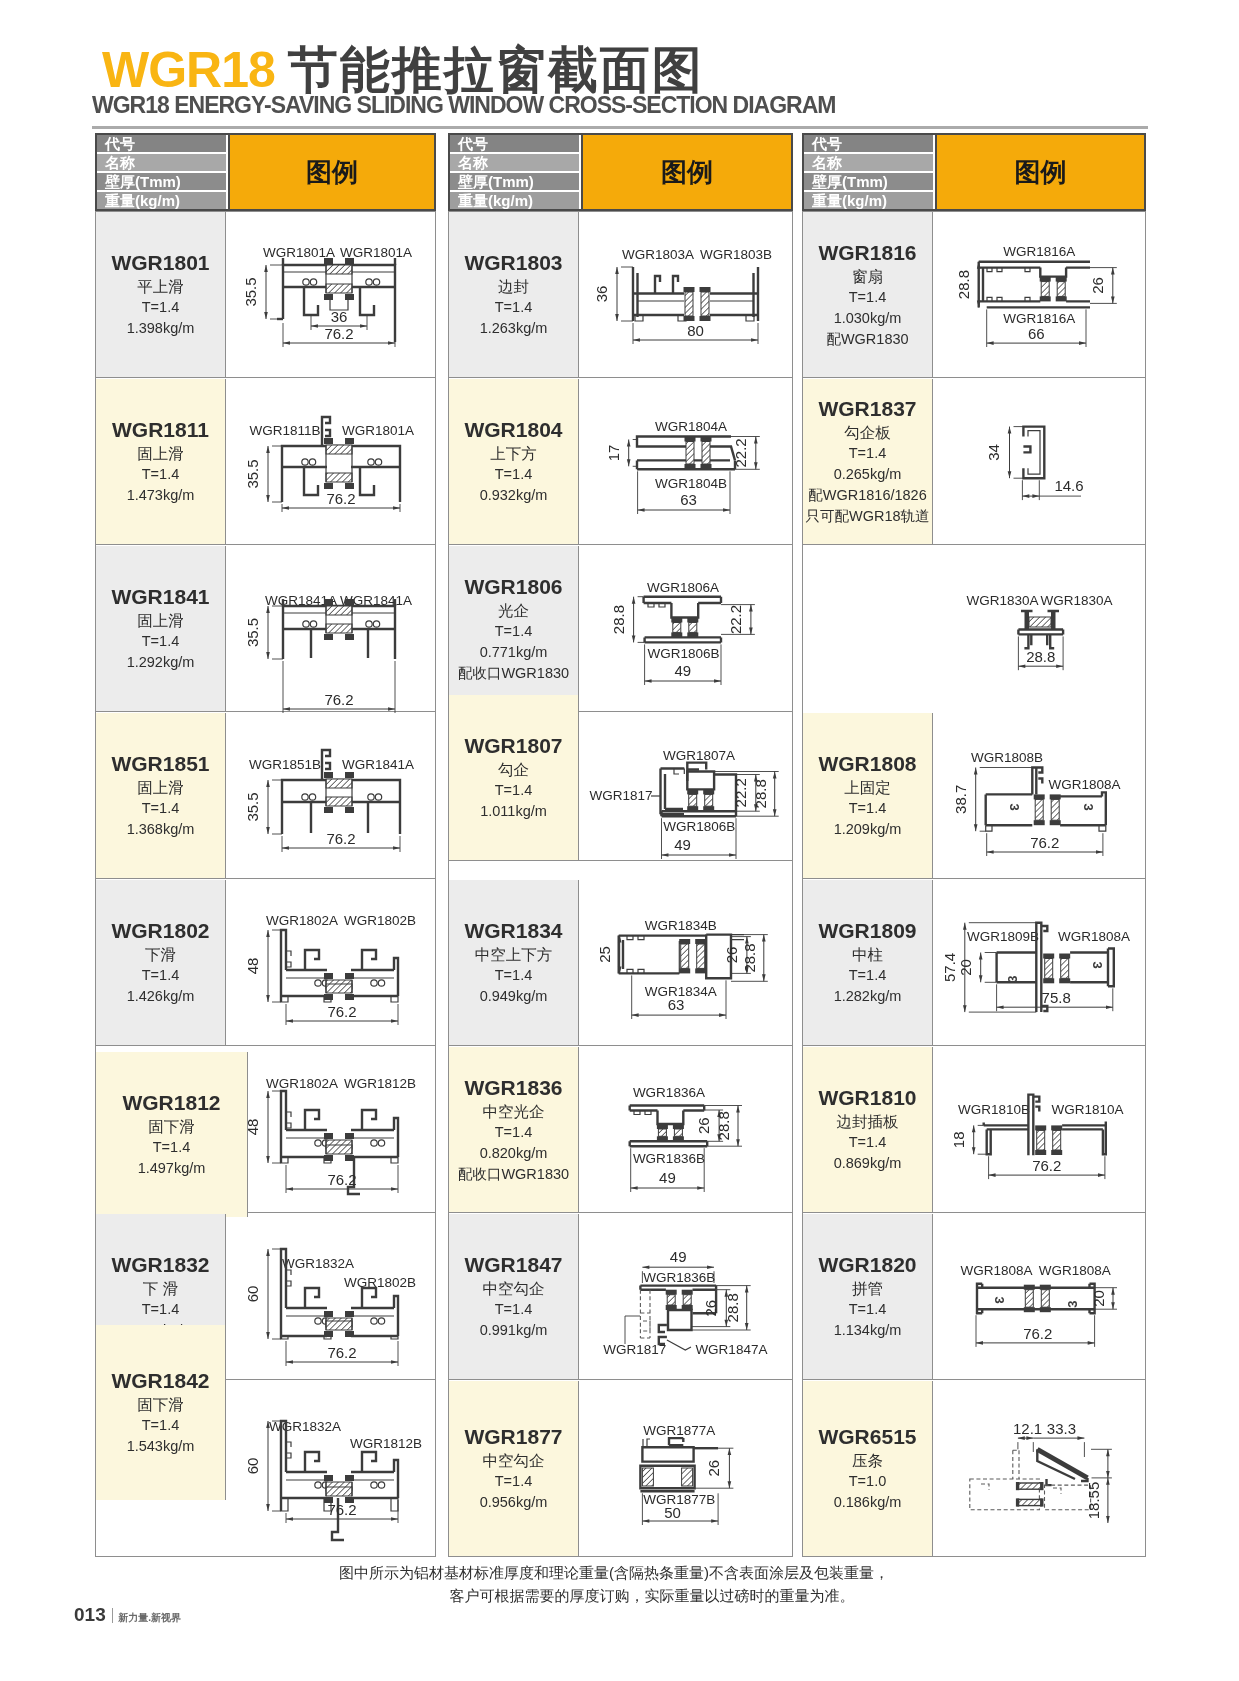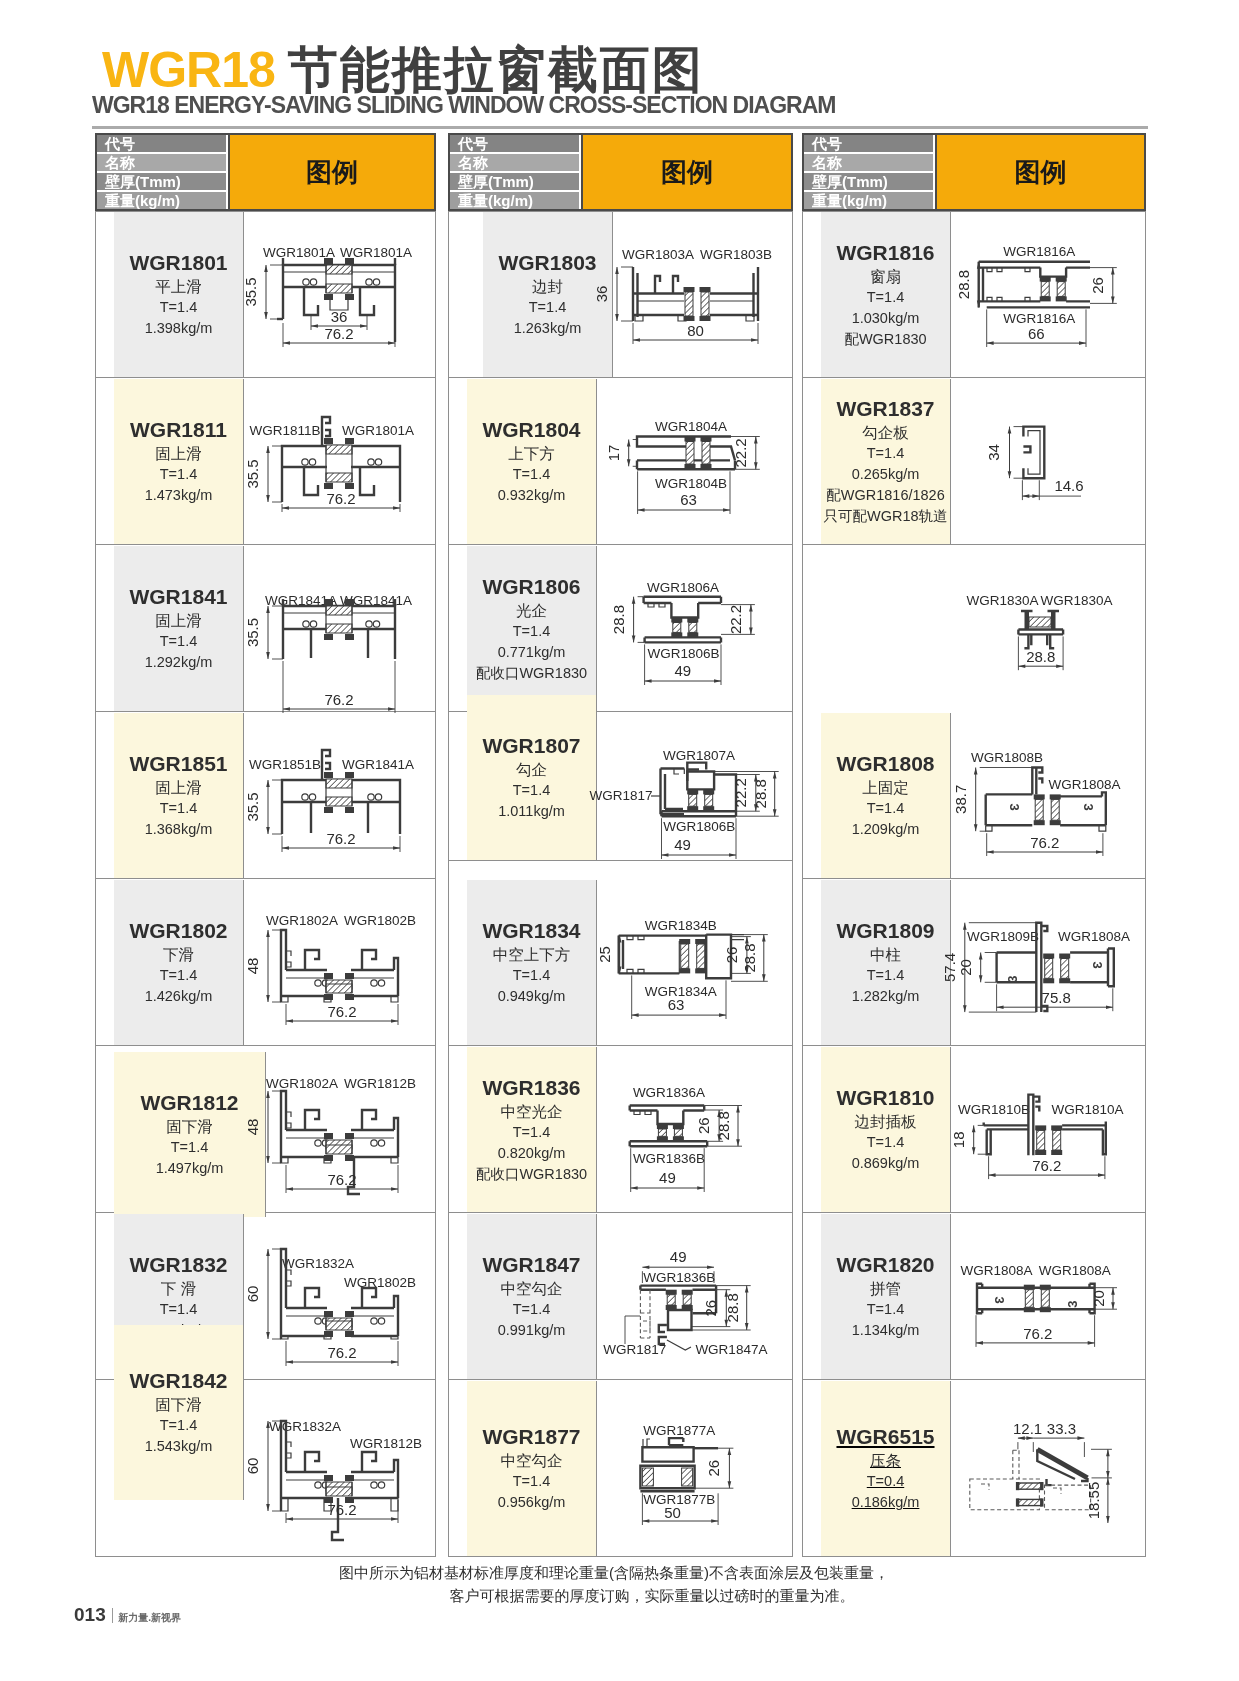--- a/index.html
+++ b/index.html
@@ -1,20 +1,20 @@
 <!DOCTYPE html>
 <html><head><meta charset="utf-8">
 <style>
 html,body{margin:0;padding:0;}
 body{width:1239px;height:1681px;position:relative;background:#fff;font-family:"Liberation Sans",sans-serif;overflow:hidden;}
 .abs{position:absolute;box-sizing:border-box;}
 .hrow{color:#fff;font-weight:bold;font-size:15px;line-height:17px;padding-left:8px;}
 .gcell{background:#ececec;}
 .ycell{background:#fcf7dd;}
-.lc{display:flex;flex-direction:column;justify-content:center;align-items:center;text-align:center;margin-left:18px;}
+.lc{display:flex;flex-direction:column;justify-content:center;align-items:center;text-align:center;}
 .code{font-weight:bold;font-size:21px;color:#2e2e2e;line-height:26px;}
 .nm{font-size:15.5px;color:#2e2e2e;line-height:21px;}
 .sub{font-size:14.5px;color:#2e2e2e;line-height:21px;}
 svg text{font-family:"Liberation Sans",sans-serif;}
 .p{stroke:#3c3c3c;stroke-width:2.4;fill:none;}
 .t{stroke:#3c3c3c;stroke-width:1.2;fill:none;}
 .d{stroke:#3c3c3c;stroke-width:1;}
 .e{stroke:#3c3c3c;stroke-width:0.9;}
 .dash{stroke:#5a5a5a;stroke-width:1.1;stroke-dasharray:4 2.6;}
 </style></head><body>
@@ -103,21 +103,21 @@
 <div class="abs" style="left:448px;top:133px;width:345px;height:78px;border:2px solid #4a4a4a;background:#fff;">
     <div class="abs hrow" style="left:0;top:0px;width:129px;height:17px;background:#848484;">代号</div>
     <div class="abs hrow" style="left:0;top:19px;width:129px;height:17px;background:#a8a8a8;">名称</div>
     <div class="abs hrow" style="left:0;top:38px;width:129px;height:17px;background:#8c8c8c;">壁厚(Tmm)</div>
     <div class="abs hrow" style="left:0;top:57px;width:129px;height:17px;background:#9e9e9e;">重量(kg/m)</div>
     <div class="abs" style="left:131px;top:0;width:210px;height:74px;border-left:2px solid #4a4a4a;background:#f5aa0a;display:flex;align-items:center;justify-content:center;font-size:26px;font-weight:bold;color:#1a1a1a;">图例</div>
   </div>
 
 <div class="abs" style="left:448px;top:211px;width:345px;height:1346px;border:1px solid #8e8e8e;">
     <div class="abs" style="left:0;top:0px;width:343px;height:166px;border-bottom:1px solid #8e8e8e;">
-      <div class="abs lc gcell" style="left:16px;top:0;width:130px;height:100%;border-right:1px solid #8e8e8e;">
+      <div class="abs lc gcell" style="left:0;top:0;width:130px;height:100%;border-right:1px solid #8e8e8e;">
         <div class="code">WGR1803</div>
         <div class="nm">边封</div>
         <div class="sub">T=1.4</div>
         <div class="sub">1.263kg/m</div>
       </div>
     </div>
     <div class="abs" style="left:0;top:167px;width:343px;height:166px;border-bottom:1px solid #8e8e8e;">
       <div class="abs lc ycell" style="left:0;top:0;width:130px;height:100%;border-right:1px solid #8e8e8e;">
         <div class="code">WGR1804</div>
         <div class="nm">上下方</div>
@@ -231,24 +231,24 @@
     </div>
     <div class="abs" style="left:0;top:1002px;width:342px;height:166px;border-bottom:1px solid #8e8e8e;">
       <div class="abs lc gcell" style="left:0;top:0;width:130px;height:100%;border-right:1px solid #8e8e8e;">
         <div class="code">WGR1820</div>
         <div class="nm">拼管</div>
         <div class="sub">T=1.4</div>
         <div class="sub">1.134kg/m</div>
       </div>
     </div>
     <div class="abs" style="left:0;top:1169px;width:342px;height:175px;">
-      <div class="abs lc ycell" style="left:0;top:0;width:130px;height:100%;border-right:1px solid #8e8e8e;text-decoration:underline;">
+      <div class="abs lc ycell" style="left:0;top:0;width:130px;height:100%;border-right:1px solid #8e8e8e;">
         <div class="code">WGR6515</div>
         <div class="nm">压条</div>
-        <div class="sub">T=0.4</div>
+        <div class="sub">T=1.0</div>
         <div class="sub">0.186kg/m</div>
       </div>
     </div>
   </div>
 
 <svg class="abs" style="left:0;top:0;" width="1239" height="1681" viewBox="0 0 1239 1681">
 <defs>
 <pattern id="h" width="4.2" height="4.2" patternUnits="userSpaceOnUse" patternTransform="rotate(45)">
         <rect width="4.2" height="4.2" fill="#fff"></rect>
         <line x1="0" y1="0" x2="0" y2="4.2" stroke="#3c3c3c" stroke-width="1.5"></line>

